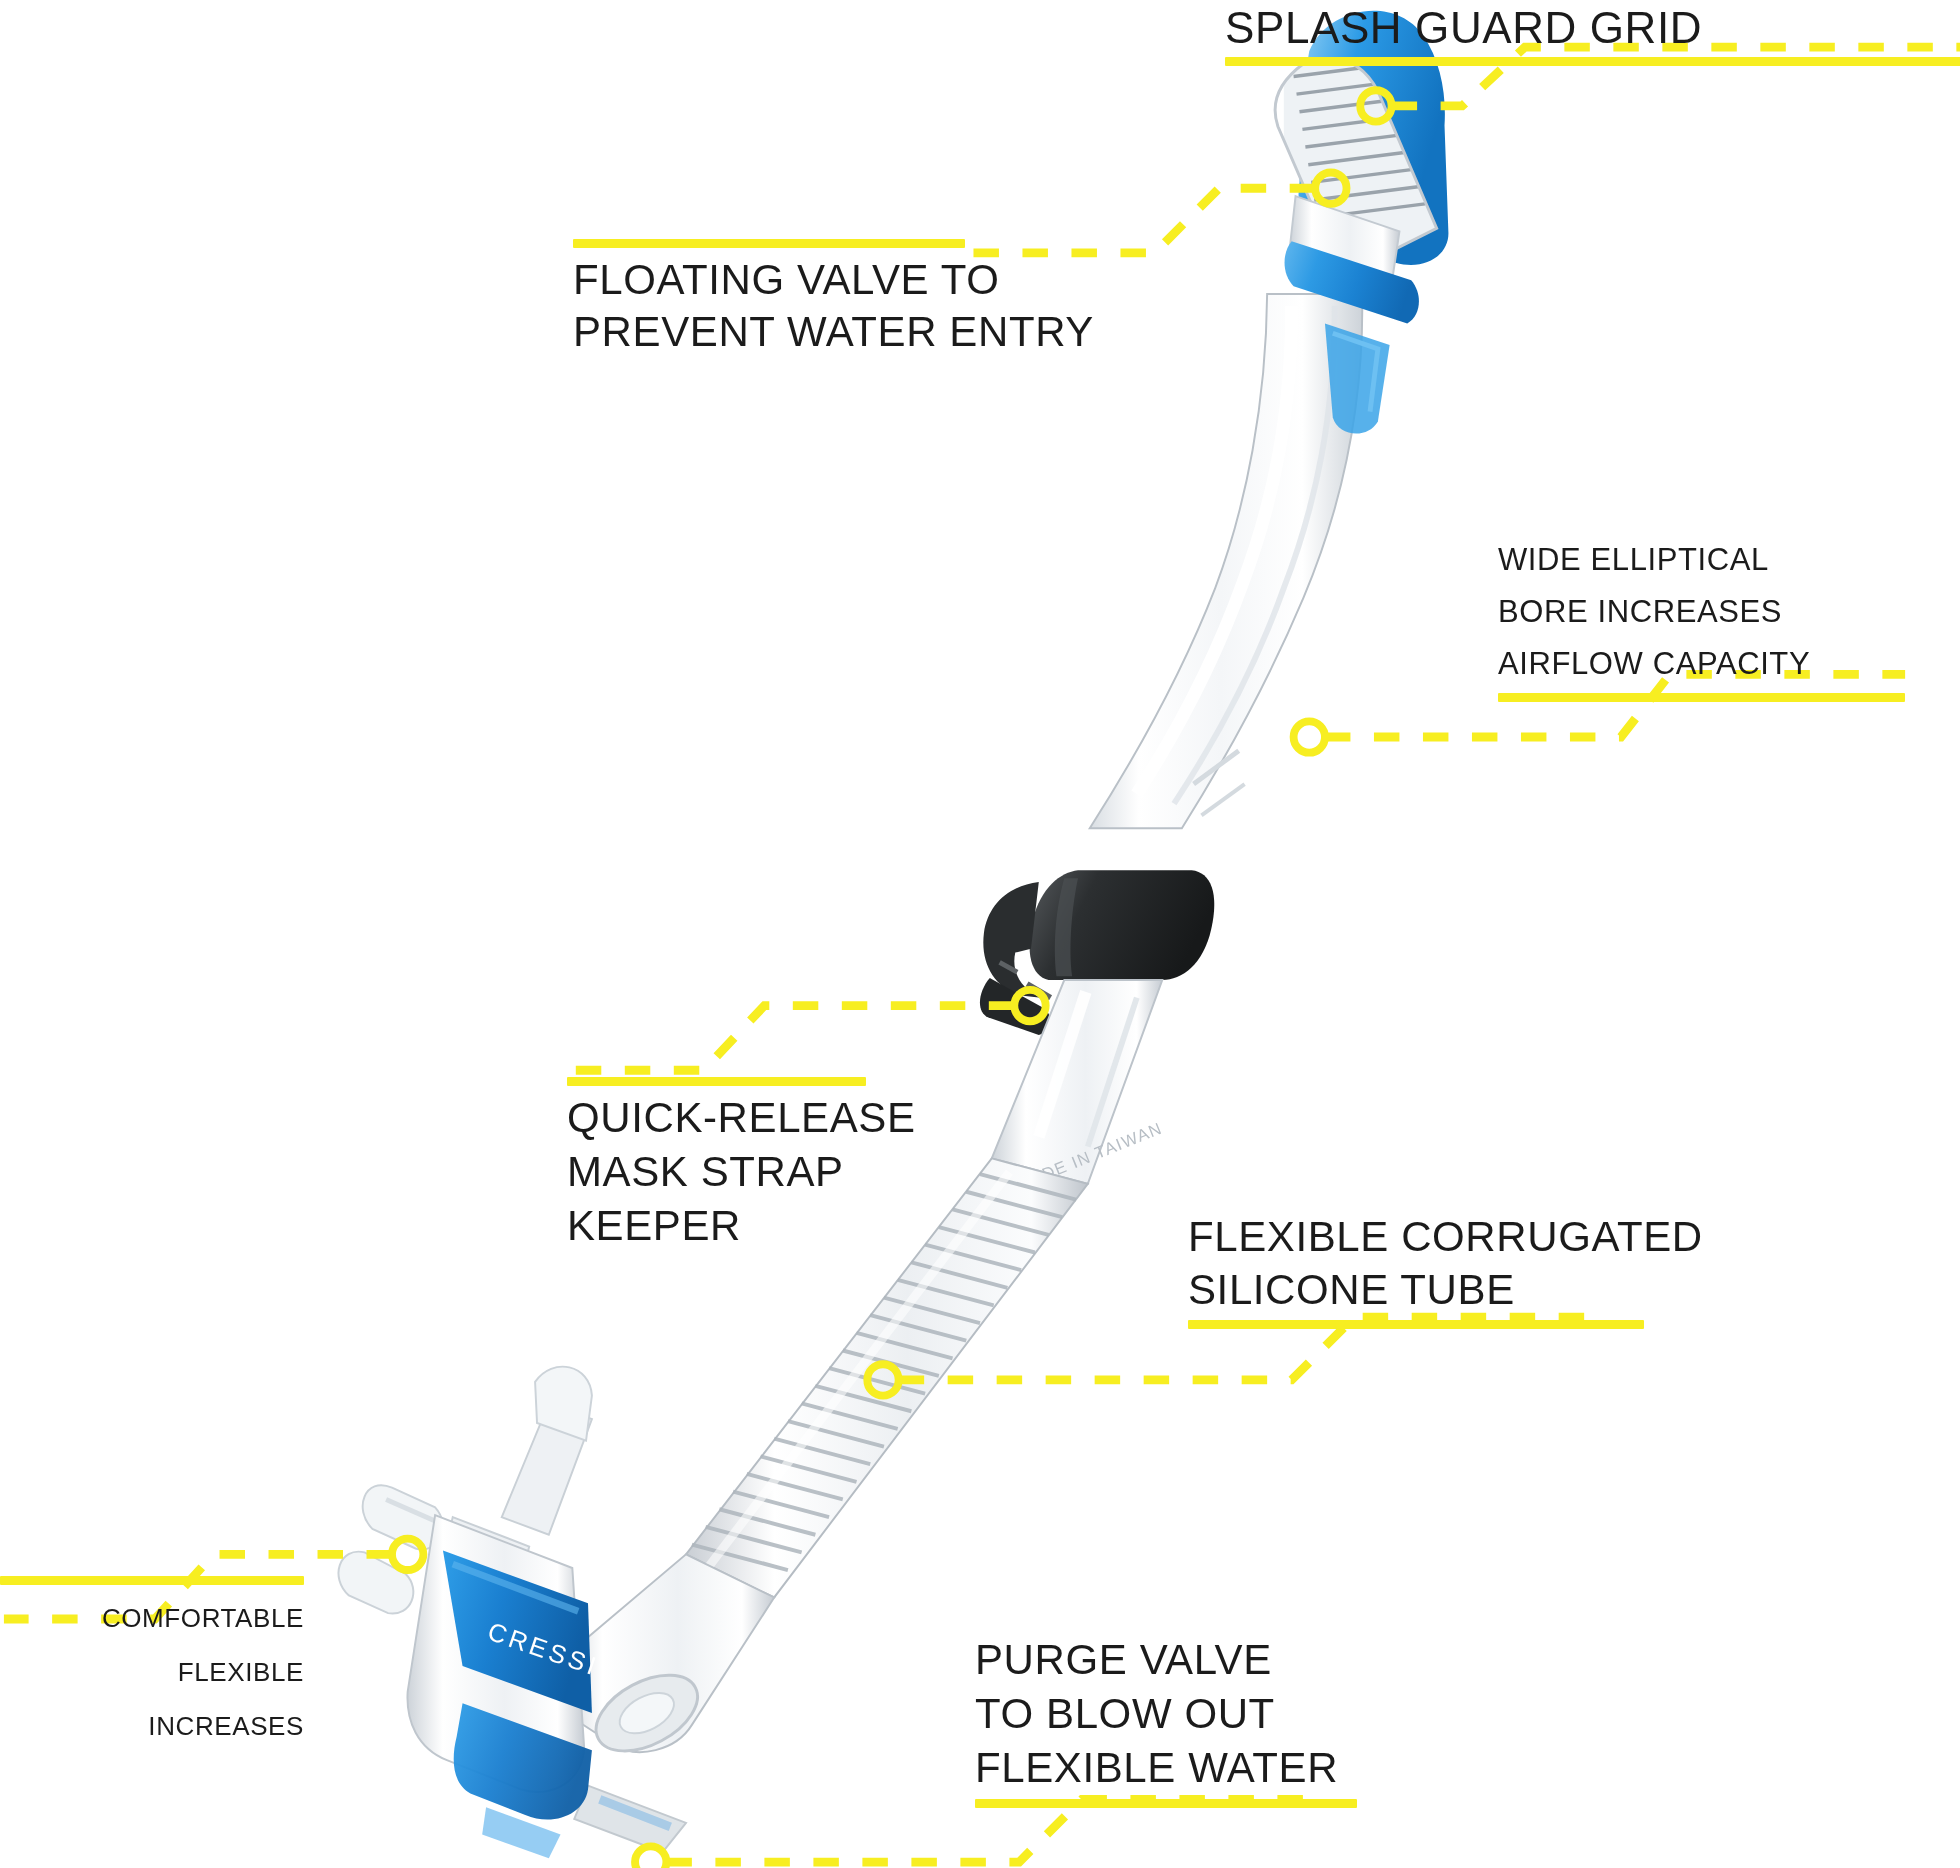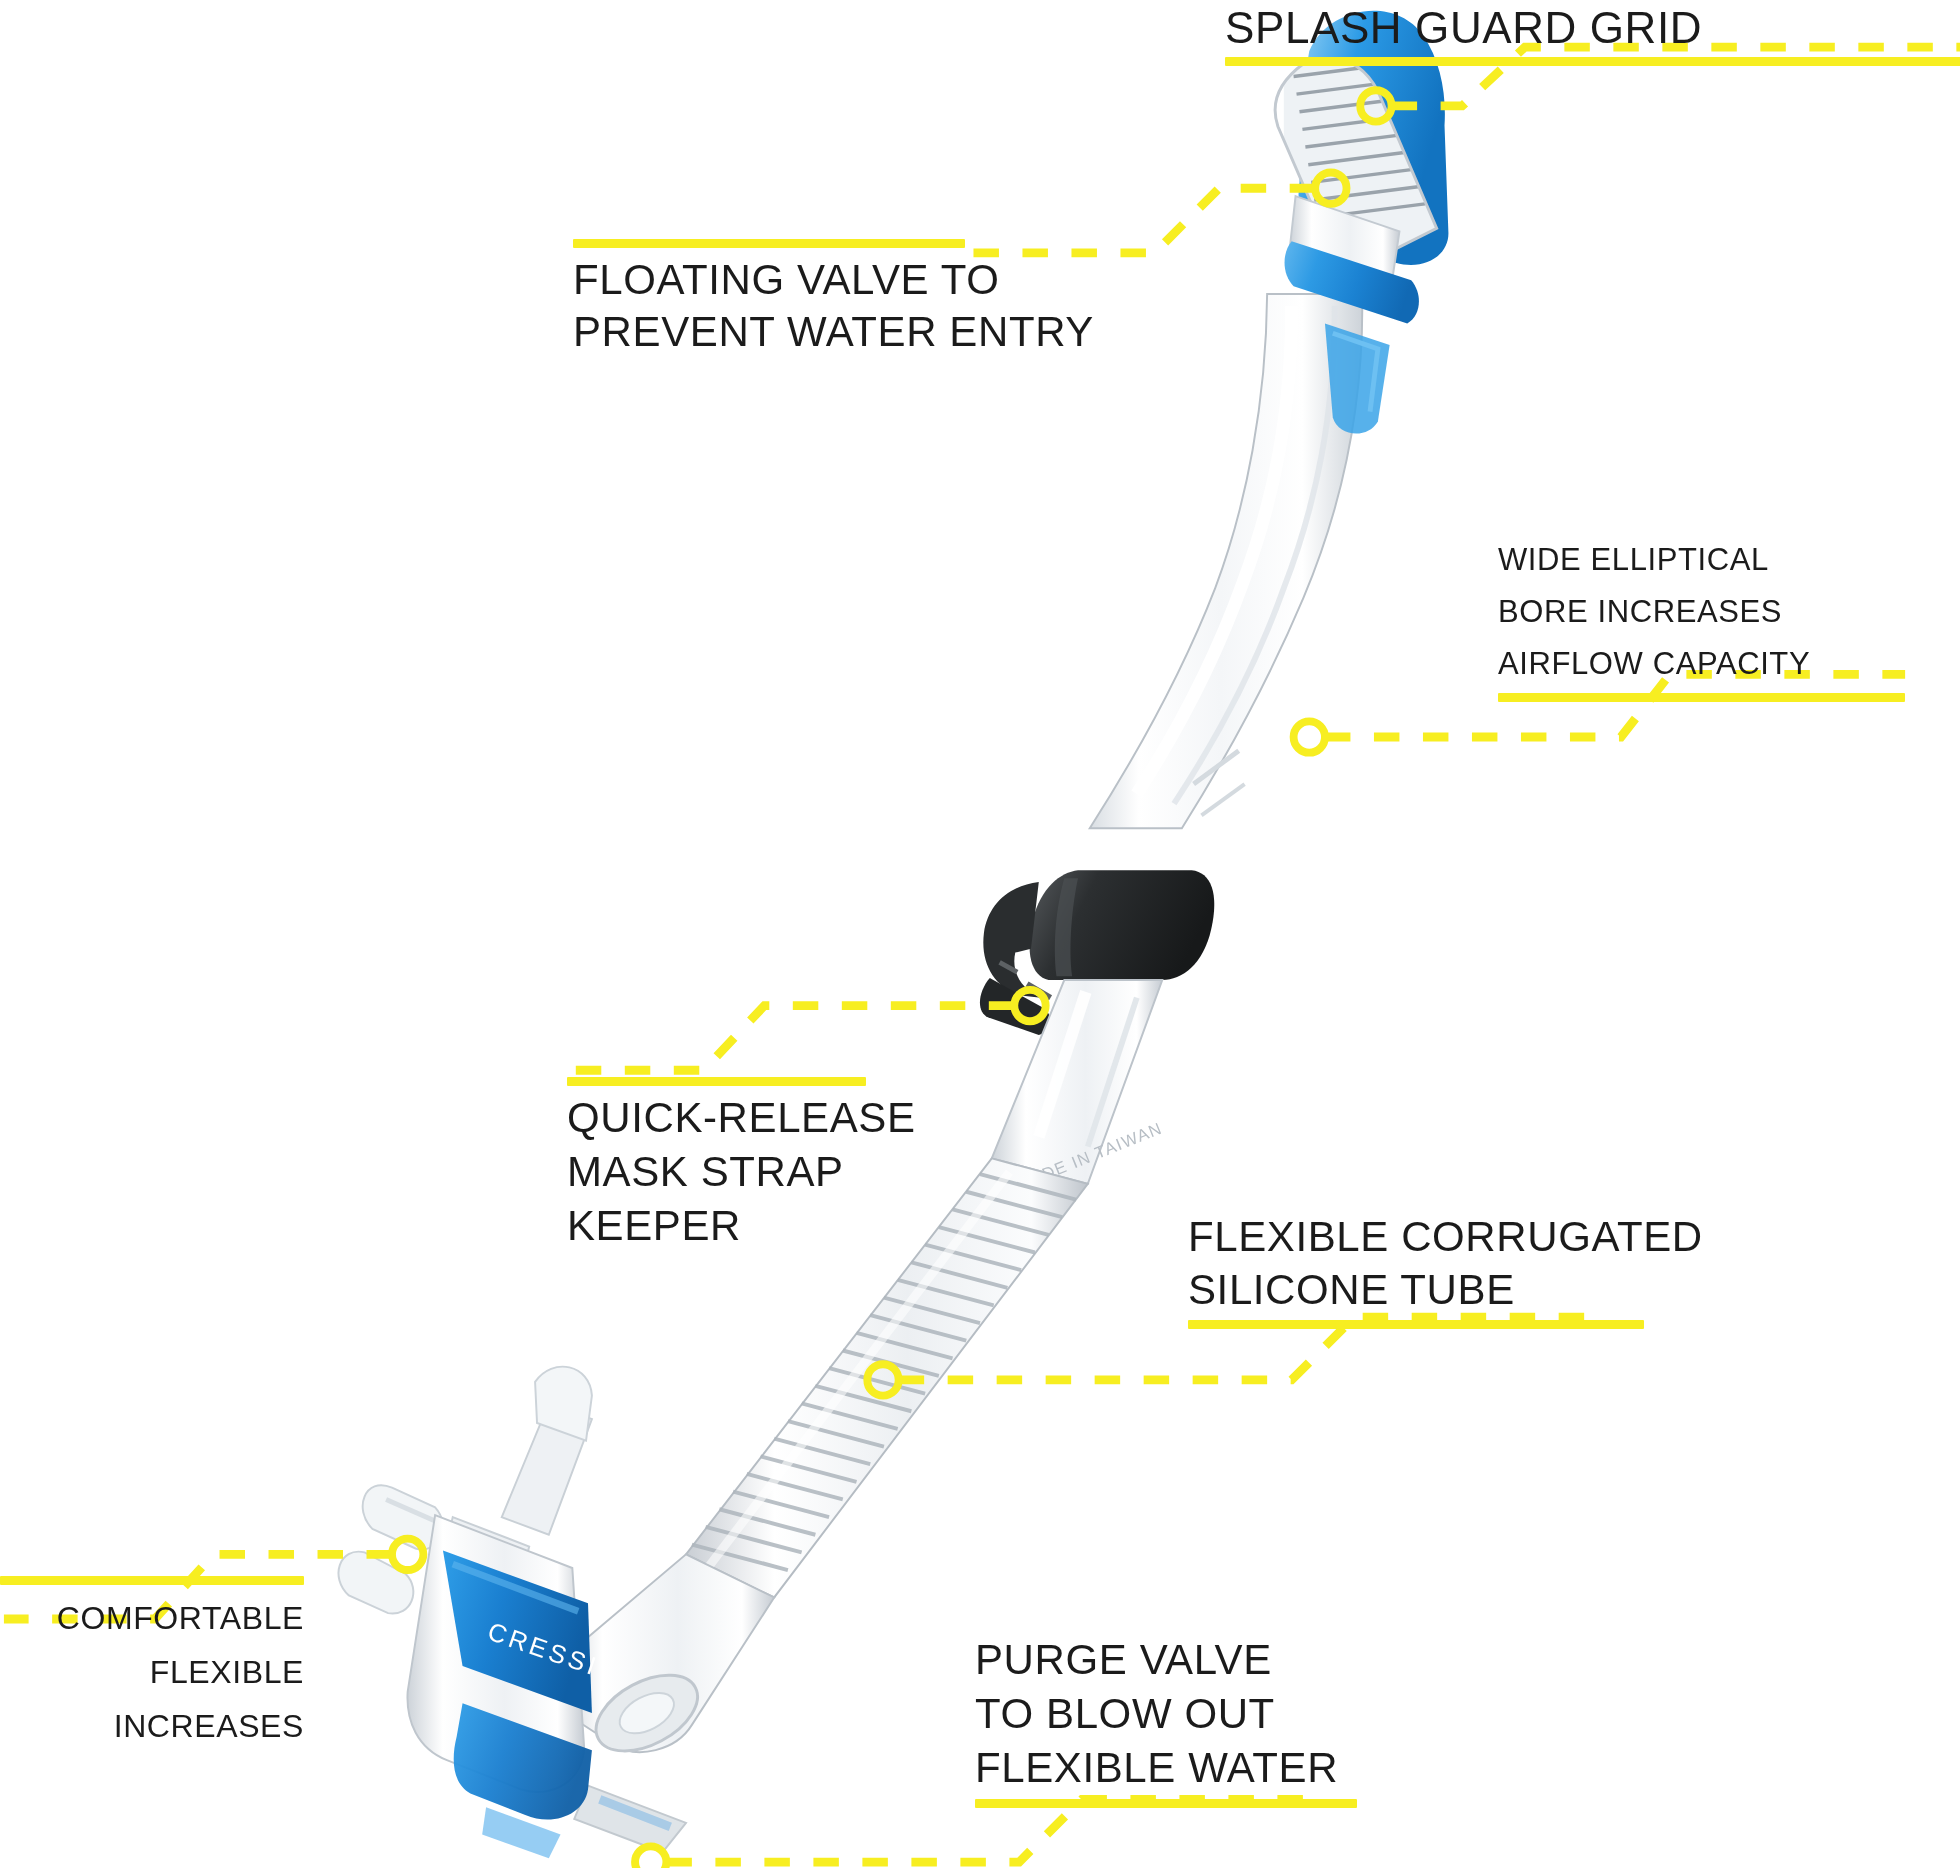--- a/index.html
+++ b/index.html
@@ -32,21 +32,21 @@
   #co-quick{left:567px;top:1077px;}
   #co-quick .rule{width:299px;margin-bottom:4.9px;}
   #co-quick .ctext{font-size:42px;line-height:54px;}
 
   #co-flex{left:1188px;top:1202px;margin-top:8px;}
   #co-flex .ctext{font-size:42px;line-height:53px;}
   #co-flex .rule{width:456px;margin-top:3.9px;}
 
   #co-comfort{left:0px;top:1576px;text-align:right;width:304px;}
   #co-comfort .rule{width:304px;margin-bottom:5.9px;}
-  #co-comfort .ctext{font-size:32px;line-height:54px;}
+  #co-comfort .ctext{font-size:26px;line-height:54px;}
 
   #co-purge{left:975px;top:1633px;}
   #co-purge .ctext{font-size:42px;line-height:54px;}
   #co-purge .rule{width:382px;margin-top:3.9px;}
 
   
   #art{position:absolute;left:0;top:0;width:1960px;height:1868px;}
 </style>
 </head>
 <body>

